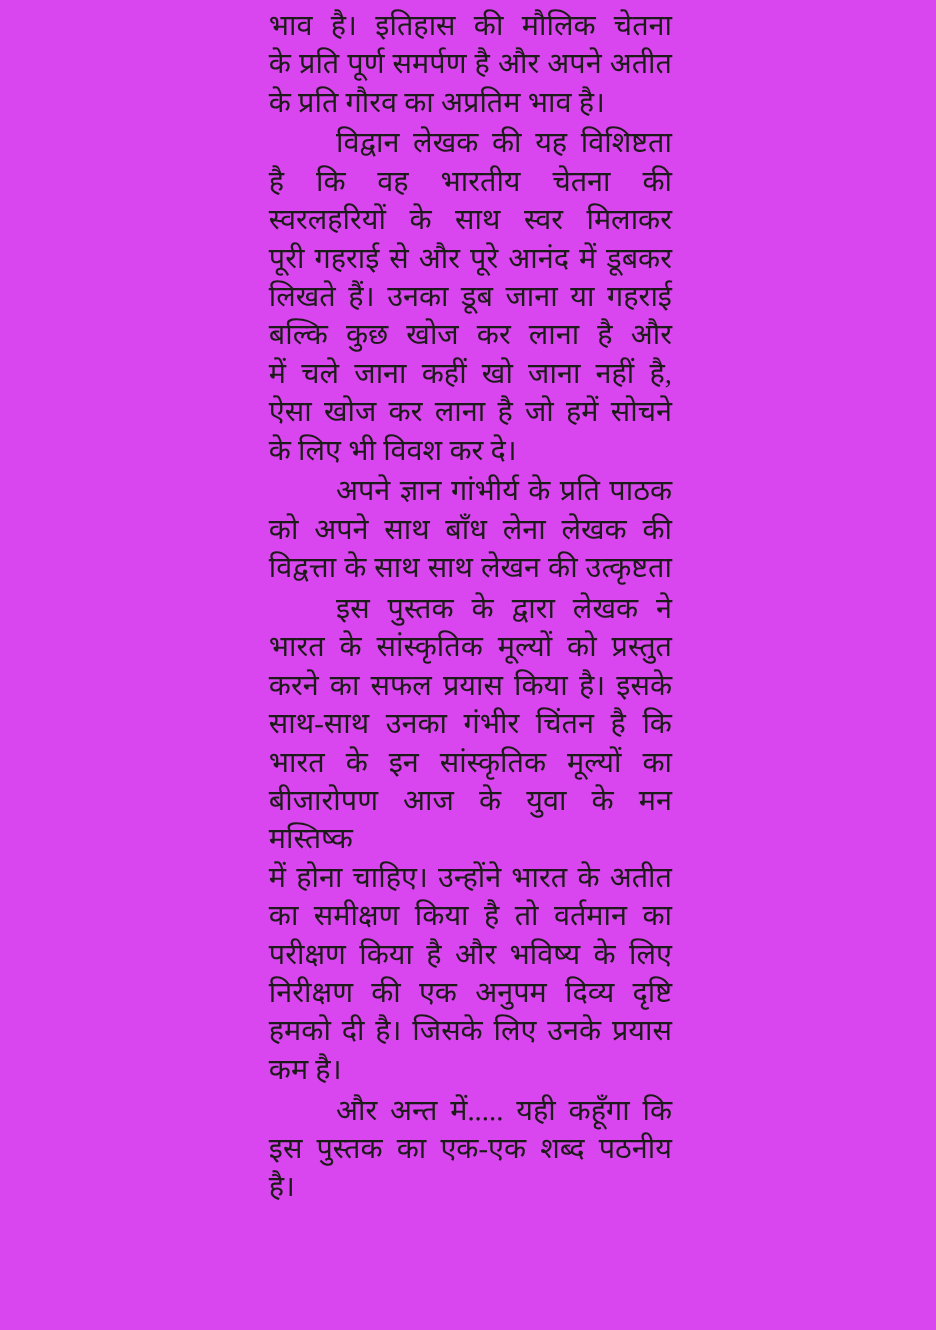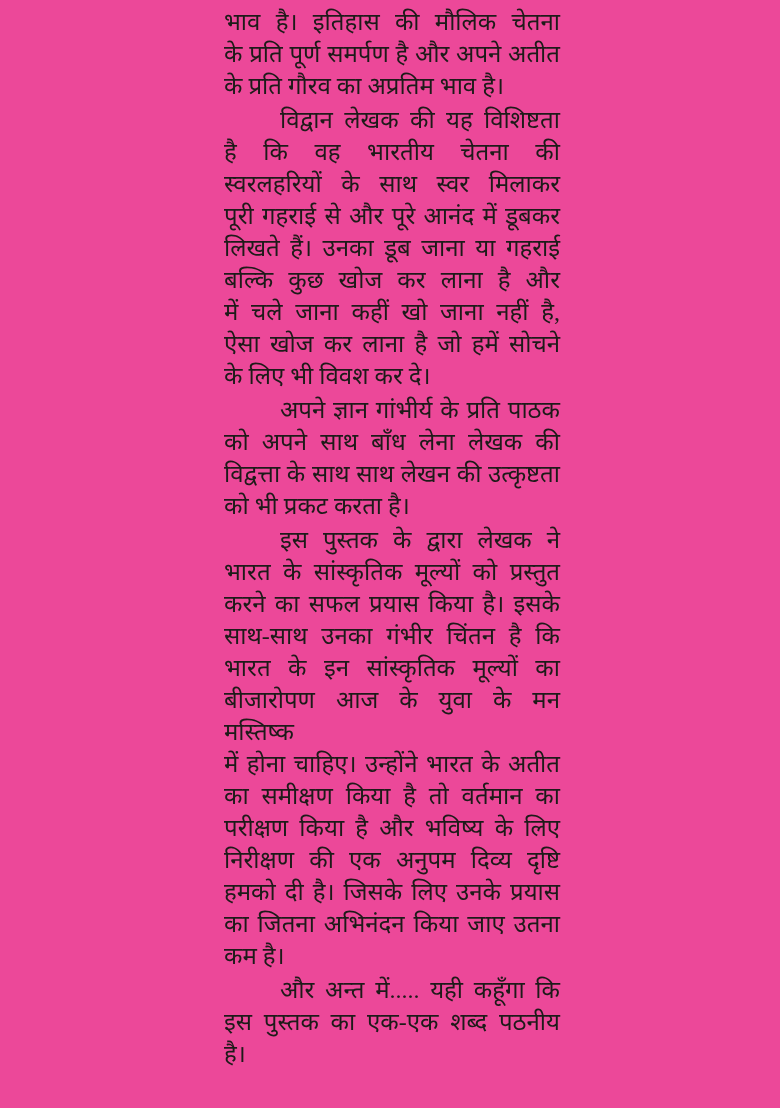--- a/index.html
+++ b/index.html
@@ -27,21 +27,21 @@
     text-align: justify;
     text-align-last: justify;
     white-space: normal;
   }
   .line.indent { padding-left: 56px; }
   .line.last { text-align-last: left; }
 </style>
 </head>
 <body>
 
-<div class="page" style="background: #ec4899;">
+<div class="page" style="background: #d946ef;">
   <div class="text-block" style="color: rgb(29, 27, 25);">
       <div class="para">
         <div class="line">भाव है। इतिहास की मौलिक चेतना</div>
         <div class="line">के प्रति पूर्ण समर्पण है और अपने अतीत</div>
         <div class="line last">के प्रति गौरव का अप्रतिम भाव है।</div>
       </div>
       <div class="para">
         <div class="line indent">विद्वान लेखक की यह विशिष्टता</div>
         <div class="line">है कि वह भारतीय चेतना की</div>
         <div class="line">स्वरलहरियों के साथ स्वर मिलाकर</div>
@@ -49,35 +49,33 @@
         <div class="line">लिखते हैं। उनका डूब जाना या गहराई</div>
         <div class="line">बल्कि कुछ खोज कर लाना है और</div>
         <div class="line">में चले जाना कहीं खो जाना नहीं है,</div>
         <div class="line">ऐसा खोज कर लाना है जो हमें सोचने</div>
         <div class="line last">के लिए भी विवश कर दे।</div>
       </div>
       <div class="para">
         <div class="line indent">अपने ज्ञान गांभीर्य के प्रति पाठक</div>
         <div class="line">को अपने साथ बाँध लेना लेखक की</div>
         <div class="line">विद्वत्ता के साथ साथ लेखन की उत्कृष्टता</div>
-        <div class="line last">को भी प्रकट करता है।</div>
       </div>
       <div class="para">
         <div class="line indent">इस पुस्तक के द्वारा लेखक ने</div>
         <div class="line">भारत के सांस्कृतिक मूल्यों को  प्रस्तुत</div>
         <div class="line">करने का सफल प्रयास किया है। इसके</div>
         <div class="line">साथ-साथ उनका गंभीर चिंतन है कि</div>
         <div class="line">भारत के इन सांस्कृतिक मूल्यों का</div>
         <div class="line">बीजारोपण आज के युवा के मन मस्तिष्क</div>
         <div class="line">में होना चाहिए। उन्होंने भारत के अतीत</div>
         <div class="line">का समीक्षण किया है तो वर्तमान का</div>
         <div class="line">परीक्षण किया है और भविष्य के लिए</div>
         <div class="line">निरीक्षण की एक अनुपम दिव्य दृष्टि</div>
         <div class="line">हमको दी है। जिसके लिए उनके प्रयास</div>
-        <div class="line">का जितना अभिनंदन किया जाए उतना</div>
         <div class="line last">कम है।</div>
       </div>
       <div class="para">
         <div class="line indent">और अन्त में..... यही कहूँगा कि</div>
         <div class="line">इस पुस्तक का एक-एक शब्द पठनीय</div>
         <div class="line last">है।</div>
       </div>
     </div>
 </div>
 

